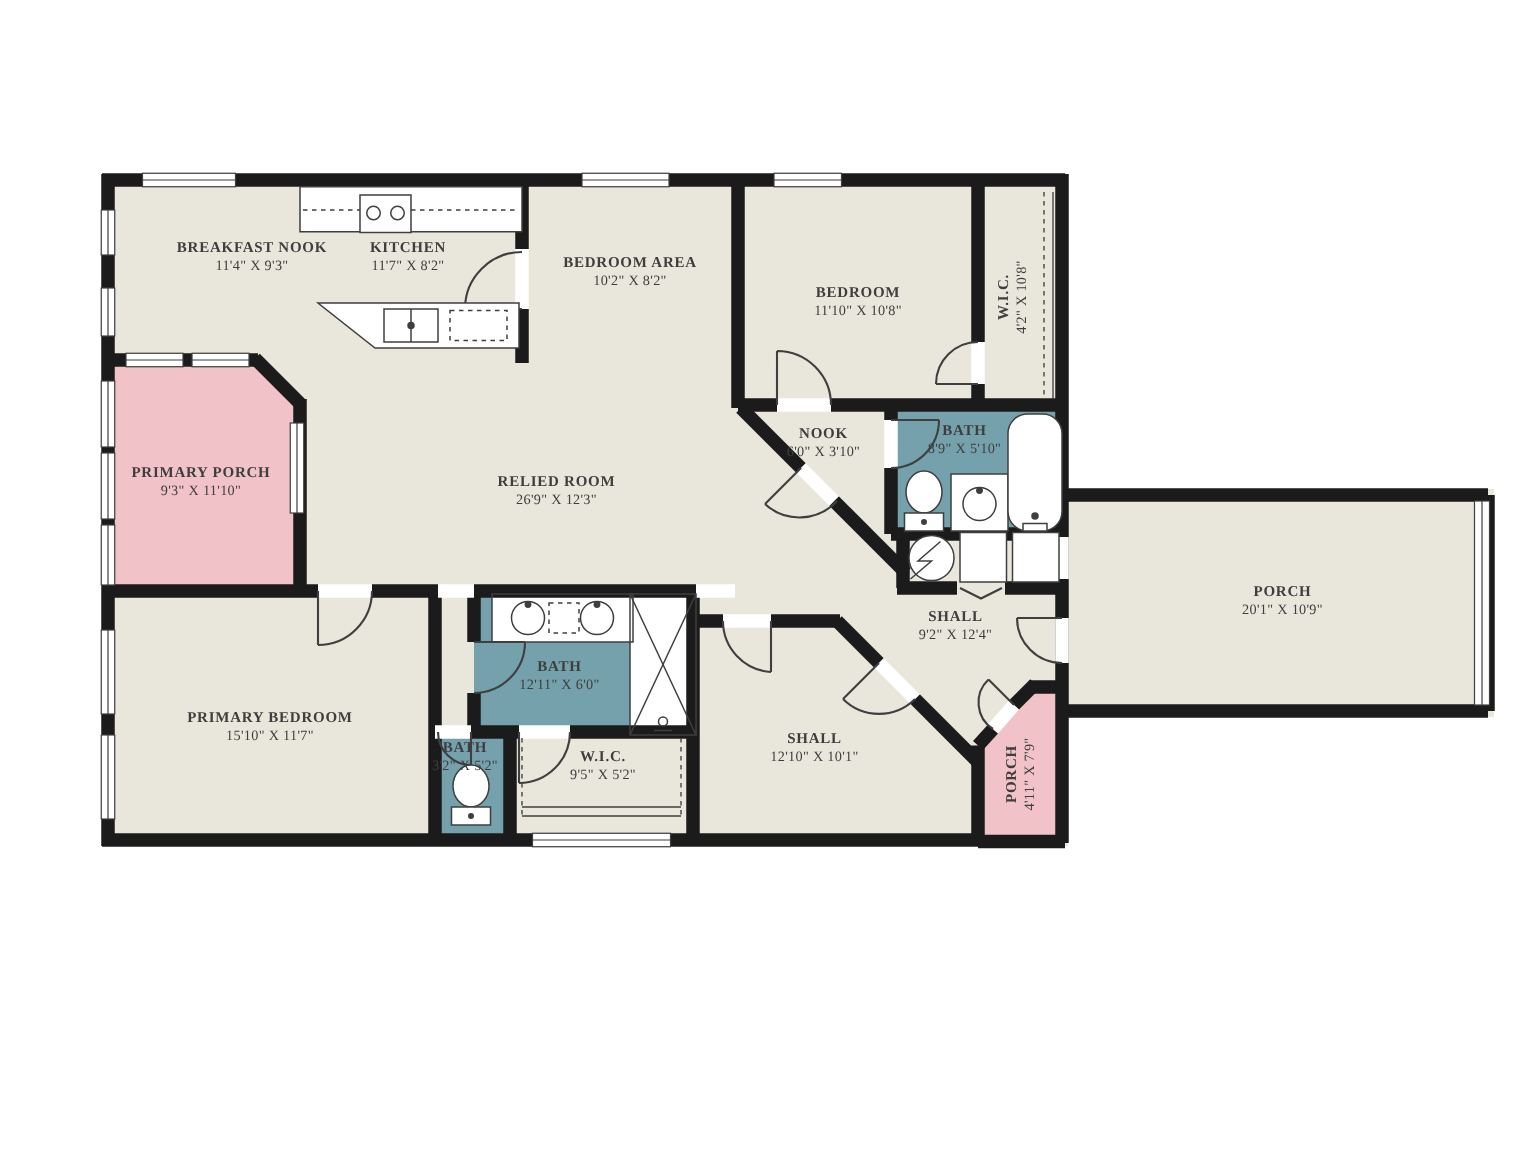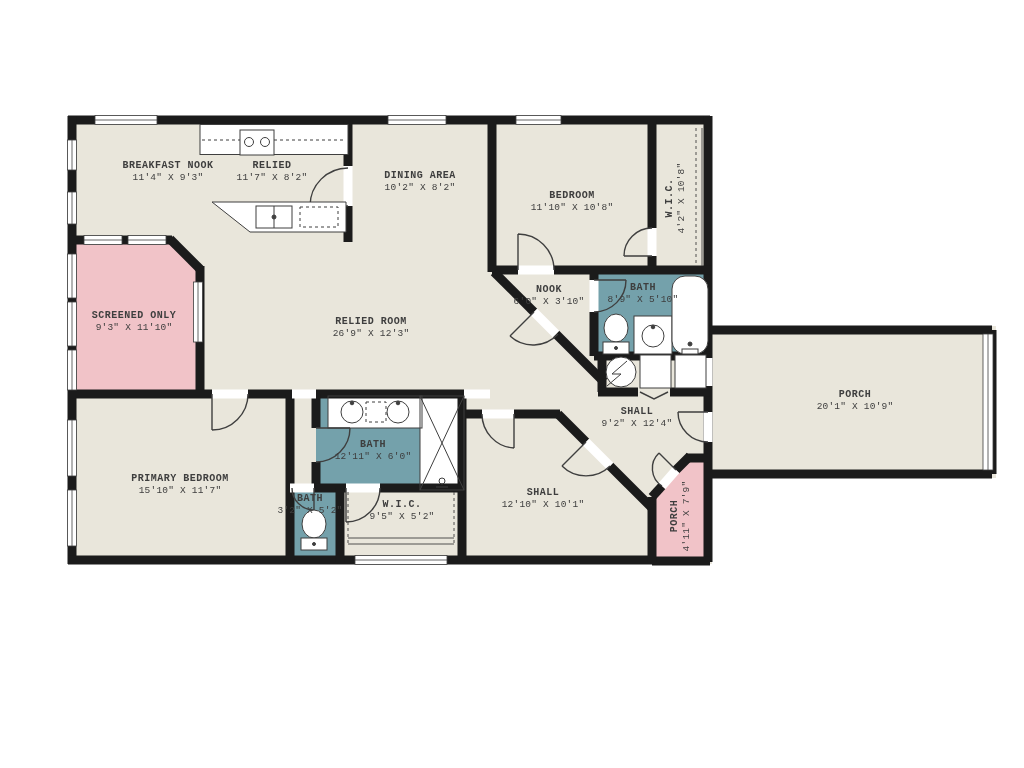--- a/index.html
+++ b/index.html
@@ -1,17 +1,17 @@
 <!DOCTYPE html>
 <html><head>
 <meta charset="utf-8">
 <style>
   html,body{margin:0;padding:0;background:#fff;}
   .canvas{position:relative;width:1024px;height:680px;background:#ffffff;
-          font-family:Liberation Mono, monospace;overflow:hidden;}
+          font-family:Liberation Serif, serif;overflow:hidden;}
   .plan-svg{position:absolute;left:0;top:0;}
   .room-label{position:absolute;transform:translate(-50%,-50%);text-align:center;
               color:#3e3e3e;line-height:1.3;white-space:nowrap;}
   .room-label.vert{transform:translate(-50%,-50%) rotate(-90deg);}
   .room-label .rn{font-size:10px;letter-spacing:.5px;font-weight:bold;font-stretch:condensed;}
   .room-label .rd{font-size:9.5px;letter-spacing:.2px;font-stretch:condensed;}
   .copyright{position:absolute;left:8px;top:714px;font-size:26px;color:#d7d7d7;
              letter-spacing:1.5px;font-weight:normal;}
   .disclaimer{position:absolute;left:286px;top:732px;width:448px;text-align:center;
               font-size:5.5px;line-height:1.35;color:#3f3f3f;letter-spacing:.1px;}
@@ -203,37 +203,37 @@
     <line x1="348" y1="538" x2="454" y2="538"></line>
     <line x1="348" y1="544" x2="454" y2="544"></line>
   </g>
 </svg>
 
 <div class="room-label" style="left:168px;top:172px">
   <div class="rn">BREAKFAST NOOK</div>
   <div class="rd">11'4" X 9'3"</div>
 </div>
 <div class="room-label" style="left:272px;top:172px">
-  <div class="rn">RELIED</div>
+  <div class="rn">KITCHEN</div>
   <div class="rd">11'7" X 8'2"</div>
 </div>
 <div class="room-label" style="left:420px;top:182px">
-  <div class="rn">DINING AREA</div>
+  <div class="rn">BEDROOM AREA</div>
   <div class="rd">10'2" X 8'2"</div>
 </div>
 <div class="room-label" style="left:572px;top:202px">
   <div class="rn">BEDROOM</div>
   <div class="rd">11'10" X 10'8"</div>
 </div>
 <div class="room-label vert" style="left:676px;top:198px">
   <div class="rn">W.I.C.</div>
   <div class="rd">4'2" X 10'8"</div>
 </div>
 <div class="room-label" style="left:134px;top:322px">
-  <div class="rn">SCREENED ONLY</div>
+  <div class="rn">PRIMARY PORCH</div>
   <div class="rd">9'3" X 11'10"</div>
 </div>
 <div class="room-label" style="left:371px;top:328px">
   <div class="rn">RELIED ROOM</div>
   <div class="rd">26'9" X 12'3"</div>
 </div>
 <div class="room-label" style="left:549px;top:296px">
   <div class="rn">NOOK</div>
   <div class="rd">6'0" X 3'10"</div>
 </div>

